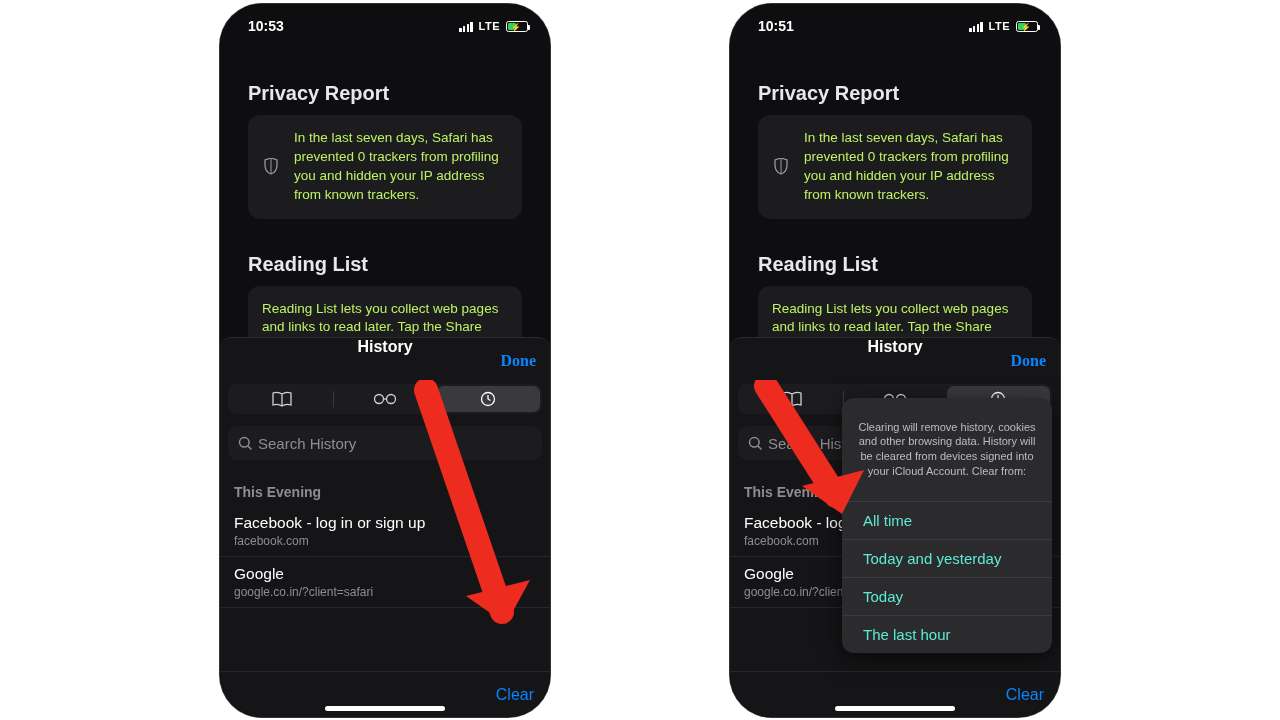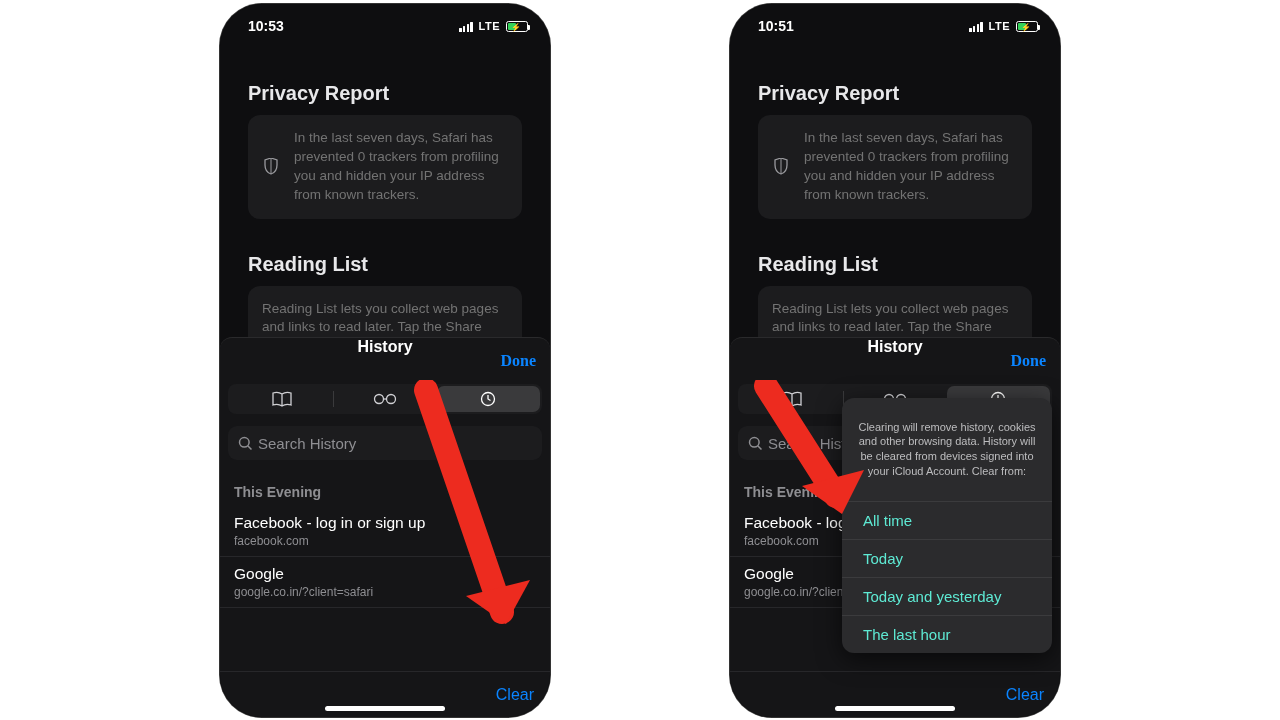--- a/index.html
+++ b/index.html
@@ -61,21 +61,21 @@
   }
   .h-title { color:#e8e8ea; font-size:20px; font-weight:700; margin: 34px 0 10px; }
   .card {
     background:#1c1c1e;
     border-radius:12px;
     padding:14px 14px;
     display:flex;
     gap:14px;
     font-size:13.5px;
     line-height:1.4;
-    color:#737373;
+    color:#bef264;
   }
   .shield { width:18px; flex-shrink:0; display:flex; align-items:center; justify-content:center; color:#9a9a9e; }
   .card.plain { display:block; padding:14px; }
 
   
   .sheet {
     position:absolute;
     left:0; right:0; bottom:0;
     height:380px;
     background:#151517;
@@ -389,22 +389,22 @@
         </div>
 
         <div class="toolbar">
           <span class="clear">Clear</span>
         </div>
         <div class="home-ind"></div>
 
         <div class="popover">
           <div class="pop-top">Clearing will remove history, cookies and other browsing data. History will be cleared from devices signed into your iCloud Account. Clear from:</div>
           <div class="pop-item">All time</div>
+          <div class="pop-item">Today and yesterday</div>
           <div class="pop-item">Today</div>
-          <div class="pop-item">Today and yesterday</div>
           <div class="pop-item">The last hour</div>
         </div>
       </div>
 
       <div class="arrow" style="left:14px; top:376px;">
         <svg width="150" height="190" viewBox="0 0 150 190">
           <path d="M22 6 L92 116" stroke="#ed2b1f" stroke-width="24" stroke-linecap="round"></path>
           <path d="M58 106 L98 134 L120 90 Z" fill="#ed2b1f"></path>
         </svg>
       </div>

